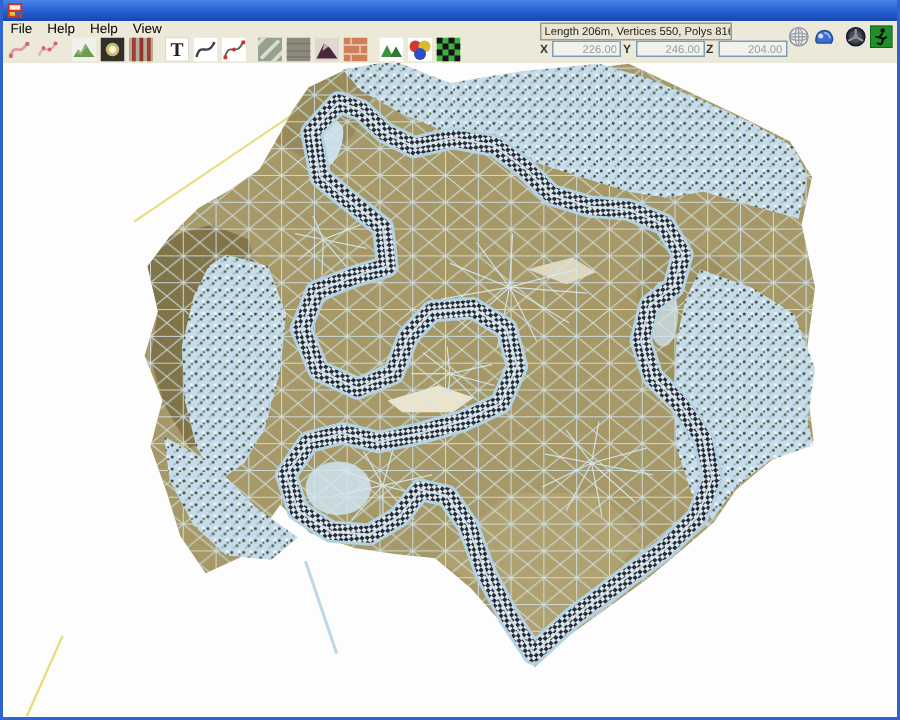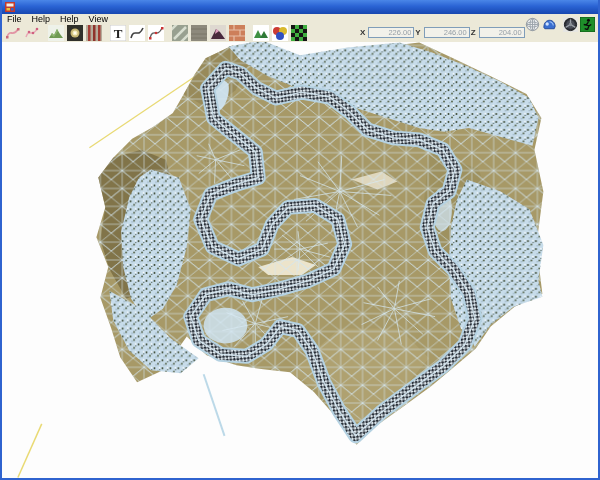--- a/index.html
+++ b/index.html
@@ -156,20 +156,21 @@
     </div>
     <div class="tbtn">
       <svg width="16" height="16">
           <rect width="16" height="16" fill="#3fae3f"></rect>
           <path d="M0,0h4v4h-4z M8,0h4v4h-4z M4,4h4v4h-4z M12,4h4v4h-4z M0,8h4v4h-4z M8,8h4v4h-4z M4,12h4v4h-4z M12,12h4v4h-4z" fill="#141414"></path>
         </svg>
     </div>
   </div>
 
   <div class="info-panel">
+    <div class="stats-box">Length 206m, Vertices 550, Polys 816</div>
     <div class="coord-row">
       <span class="coord-label">X</span>
       <input readonly="" value="226.00" style="">
       <span class="coord-label">Y</span>
       <input readonly="" value="246.00" style="">
       <span class="coord-label">Z</span>
       <input readonly="" value="204.00" style="">
     </div>
   </div>
 

